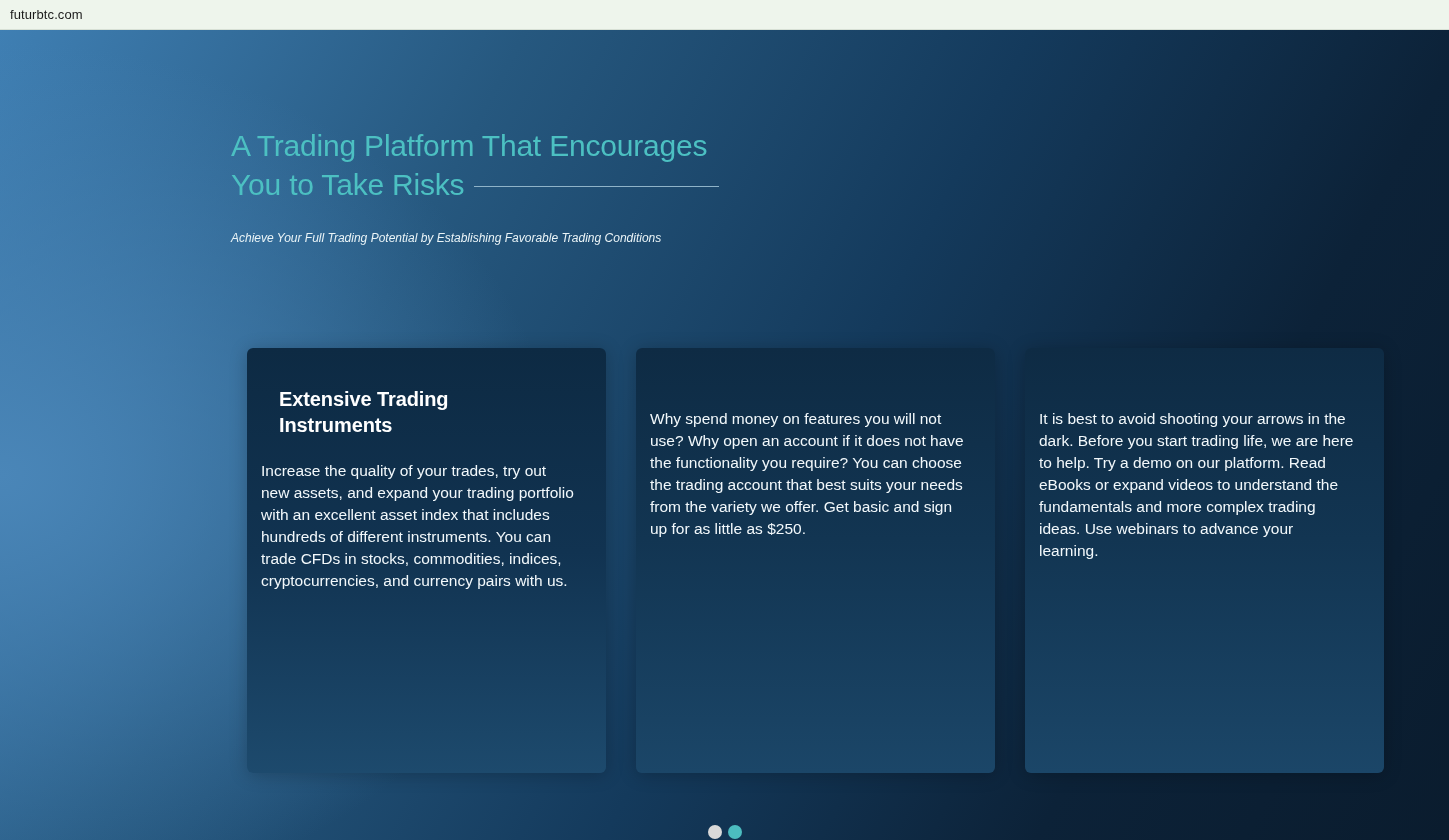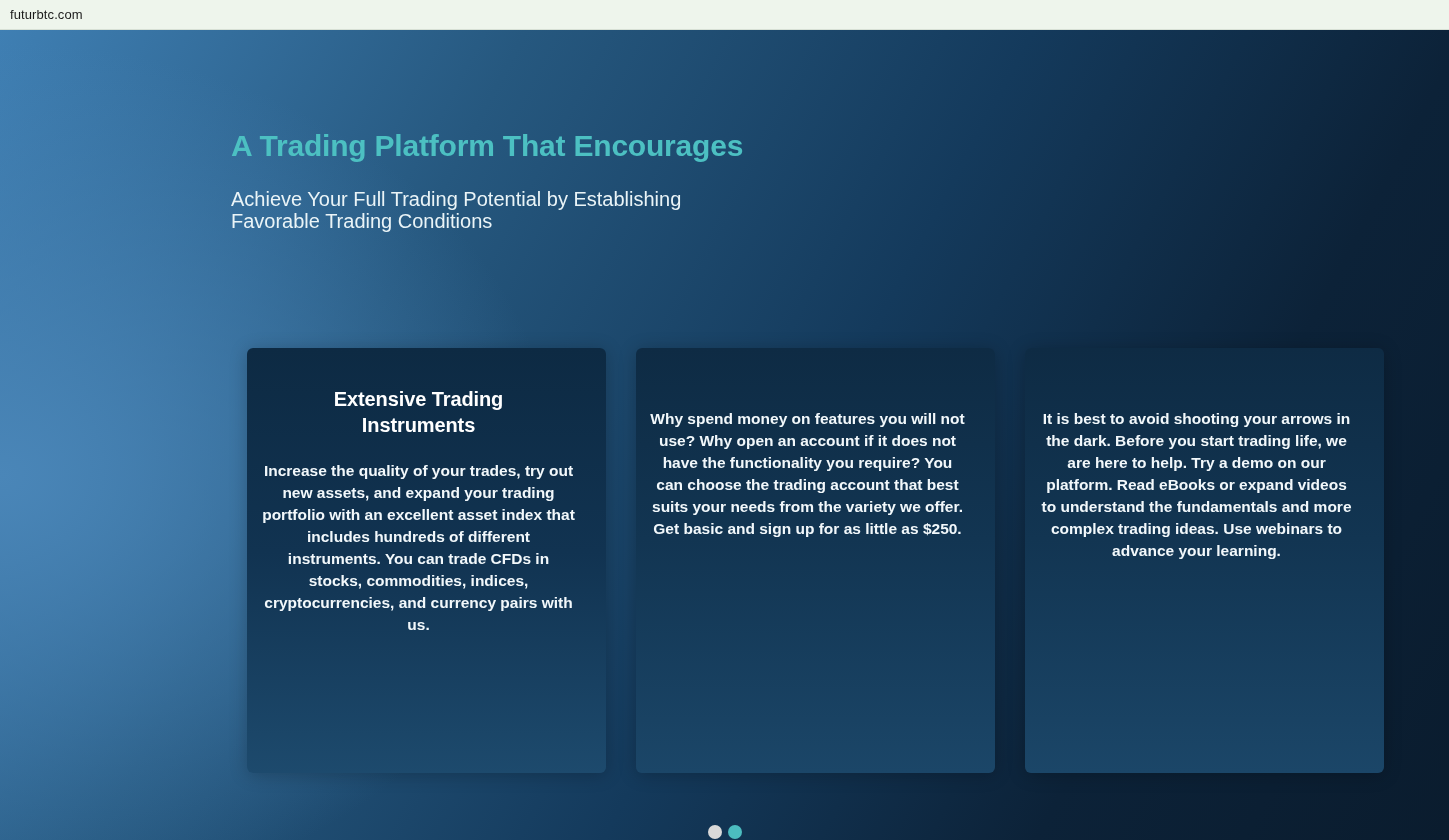--- a/index.html
+++ b/index.html
@@ -43,82 +43,83 @@
     position: absolute;
     left: 231px;
     top: 0;
     width: 1180px;
   }
 
   .headline {
     margin-top: 96px;
     font-size: 30px;
     line-height: 39px;
-    font-weight: bold;
+    font-weight: normal;
     color: #4cc0c2;
     letter-spacing: -0.2px;
     max-width: 560px;
   }
   .headline .line2-wrap {
     display: flex;
     align-items: center;
   }
   .headline .rule {
     display: inline-block;
     height: 1px;
     width: 245px;
     background: #8fb3c8;
     margin-left: 10px;
     margin-top: 4px;
   }
 
   .subhead {
     margin-top: 23px;
-    font-size: 20px;
+    font-size: 12px;
     line-height: 22px;
     color: #eaf4f7;
     max-width: 490px;
     font-weight: 400;
+    font-style: italic;
   }
 
   
   .cards {
     position: absolute;
     left: 247px;
     top: 318px;
     display: flex;
     gap: 30px;
   }
   .card {
     width: 359px;
     height: 425px;
     border-radius: 6px;
     padding: 38px 24px 0 8px;
     background: linear-gradient(180deg, #0e2b44 0%, #123552 45%, #1b4668 100%);
     box-shadow: 0 2px 18px rgba(0,0,0,0.22);
-    text-align: center;
+    text-align: left;
     overflow: hidden;
   }
   .card:nth-child(1) {
     background: linear-gradient(180deg, #0d2a43 0%, #113351 48%, #1d4a6d 100%);
   }
   .card-title {
     font-size: 20px;
     line-height: 26px;
     font-weight: bold;
     color: #ffffff;
     letter-spacing: -0.1px;
     padding: 0 24px;
   }
   .card-body {
     margin-top: 22px;
     font-size: 15.5px;
     line-height: 22px;
     color: #f2f8fb;
-    font-weight: bold;
+    font-weight: normal;
     padding: 0 6px;
   }
 
   
   .dots {
     position: absolute;
     left: 0;
     right: 0;
     top: 795px;
     display: flex;
@@ -138,20 +139,24 @@
 
 <div class="browser-bar">
   <span class="browser-url">futurbtc.com</span>
 </div>
 
 <div class="page">
 
   <div class="content">
     <div class="headline">
       <div>A Trading Platform That Encourages</div>
+      <div class="line2-wrap">
+        <span>You to Take Risks</span>
+        <span class="rule"></span>
+      </div>
     </div>
     <div class="subhead">Achieve Your Full Trading Potential by Establishing Favorable Trading Conditions</div>
   </div>
 
   <div class="cards">
     <div class="card">
       <div class="card-title">Extensive Trading Instruments</div>
       <div class="card-body">Increase the quality of your trades, try out new assets, and expand your trading portfolio with an excellent asset index that includes hundreds of different instruments. You can trade CFDs in stocks, commodities, indices, cryptocurrencies, and currency pairs with us.</div>
     </div>
     <div class="card">

